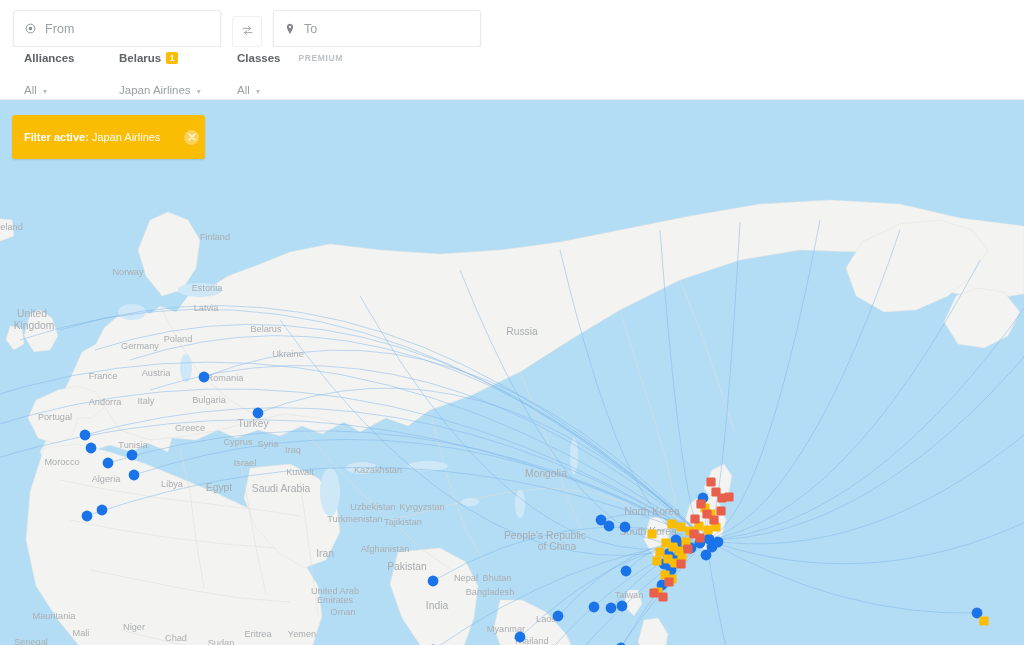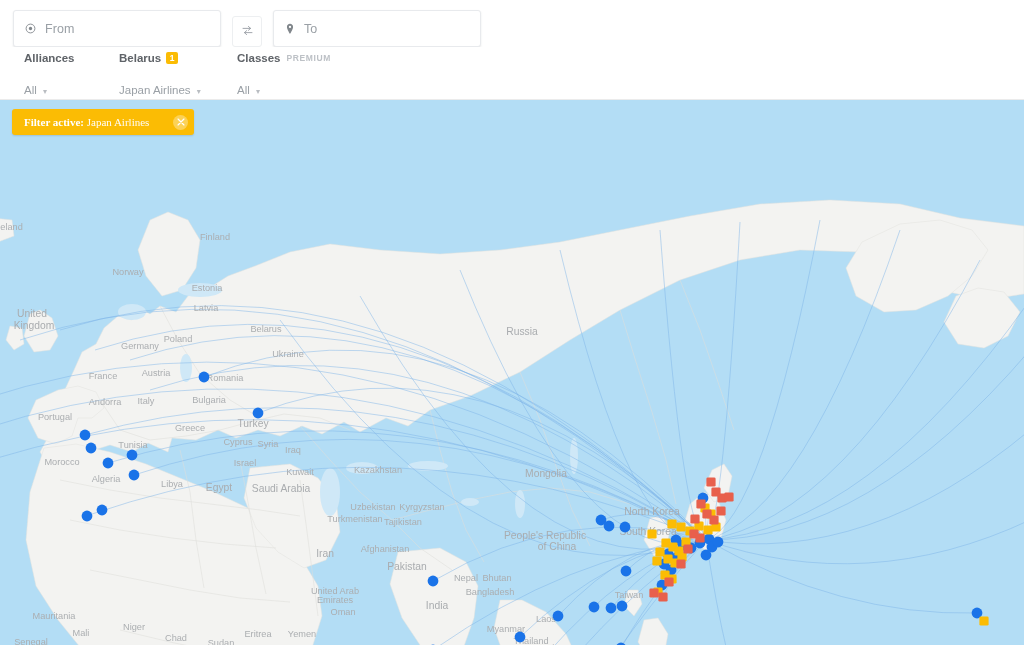--- a/index.html
+++ b/index.html
@@ -75,48 +75,47 @@
     background: #fbbc04;
     color: #fff;
     font-size: 8.5px;
     font-weight: bold;
     border-radius: 2px;
     padding: 1px 3.5px 1px 3.5px;
     margin-left: 5px;
     line-height: 10px;
   }
   .premium {
-    margin-left: 6px;
+    margin-left: 18px;
     font-size: 8.5px;
     letter-spacing: .6px;
     color: #bdc1c6;
     font-weight: bold;
   }
   .fval {
     margin-top: 18px;
     font-size: 11.5px;
     color: #9aa0a6;
     white-space: nowrap;
     cursor: pointer;
     line-height: 14px;
   }
   .caret { font-size: 8px; margin-left: 3px; color:#b9bdc2; }
 
   
   .chip {
     position: absolute;
-    left: 12px; top: 109px;
-    height: 26px;
+    left: 12px; top: 115px;
+    height: 44px;
     background: #fbbc04;
     border-radius: 3px;
     display: flex; align-items: center;
     padding: 0 6px 0 12px;
     z-index: 25;
     box-shadow: 0 1px 2px rgba(0,0,0,.13);
-    font-family: Liberation Serif, serif;
   }
   .chip .ctxt { font-size: 11px; color: #fff; }
   .chip .ctxt b { font-weight: bold; }
   .chip .ctxt span.v { font-weight: normal; opacity:.97; }
   .chip .cx {
     margin-left: 24px;
     width: 15px; height: 15px; border-radius: 50%;
     background: rgba(255,255,255,.33);
     display:flex; align-items:center; justify-content:center;
     cursor: pointer;

